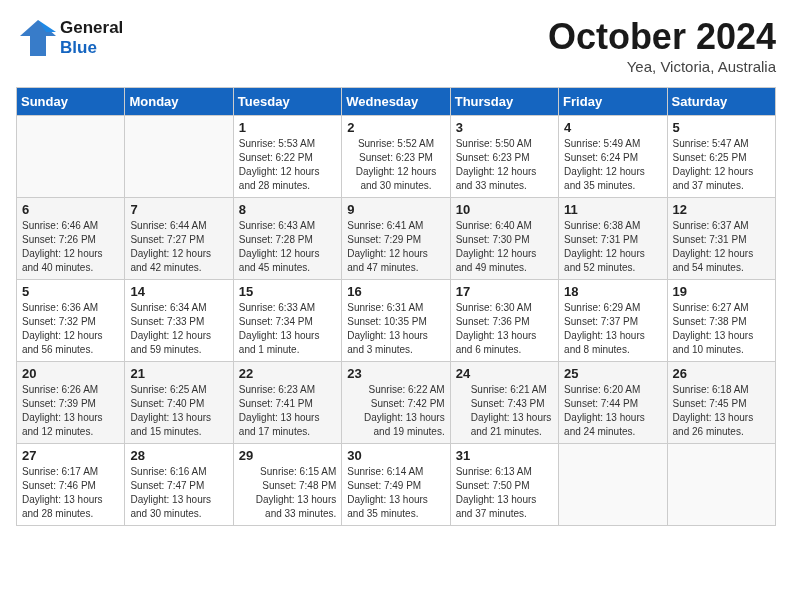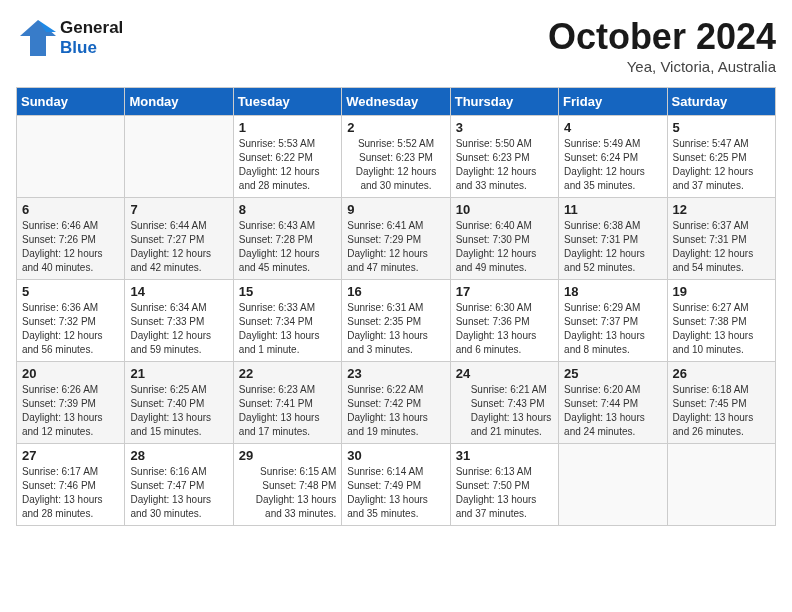--- a/index.html
+++ b/index.html
@@ -205,21 +205,21 @@
         </td>
         <td>
           <span class="day-number">15</span>
           <div class="day-info" style="white-space: pre-line;">Sunrise: 6:33 AM
 Sunset: 7:34 PM
 Daylight: 13 hours and 1 minute.</div>
         </td>
         <td>
           <span class="day-number">16</span>
           <div class="day-info" style="white-space: pre-line;">Sunrise: 6:31 AM
-Sunset: 2:35 PM
+Sunset: 10:35 PM
 Daylight: 13 hours and 3 minutes.</div>
         </td>
         <td>
           <span class="day-number">17</span>
           <div class="day-info" style="white-space: pre-line;">Sunrise: 6:30 AM
 Sunset: 7:36 PM
 Daylight: 13 hours and 6 minutes.</div>
         </td>
         <td>
           <span class="day-number">18</span>
@@ -248,21 +248,21 @@
 Daylight: 13 hours and 15 minutes.</div>
         </td>
         <td>
           <span class="day-number">22</span>
           <div class="day-info" style="white-space: pre-line;">Sunrise: 6:23 AM
 Sunset: 7:41 PM
 Daylight: 13 hours and 17 minutes.</div>
         </td>
         <td>
           <span class="day-number">23</span>
-          <div class="day-info" style="white-space: pre-line;">Sunrise: 6:22 AM
+          <div class="day-info" style="white-space: pre-line; text-align: right;">Sunrise: 6:22 AM
 Sunset: 7:42 PM
 Daylight: 13 hours and 19 minutes.</div>
         </td>
         <td>
           <span class="day-number">24</span>
           <div class="day-info" style="white-space: pre-line; margin-left: 15px;">Sunrise: 6:21 AM
 Sunset: 7:43 PM
 Daylight: 13 hours and 21 minutes.</div>
         </td>
         <td>

